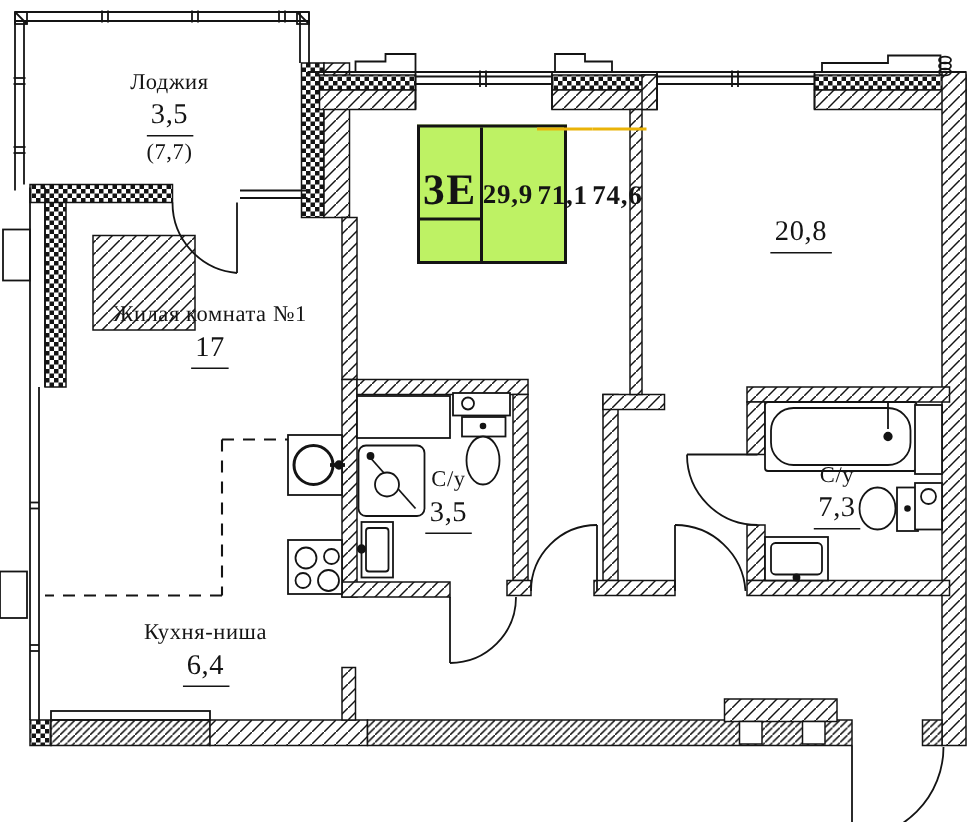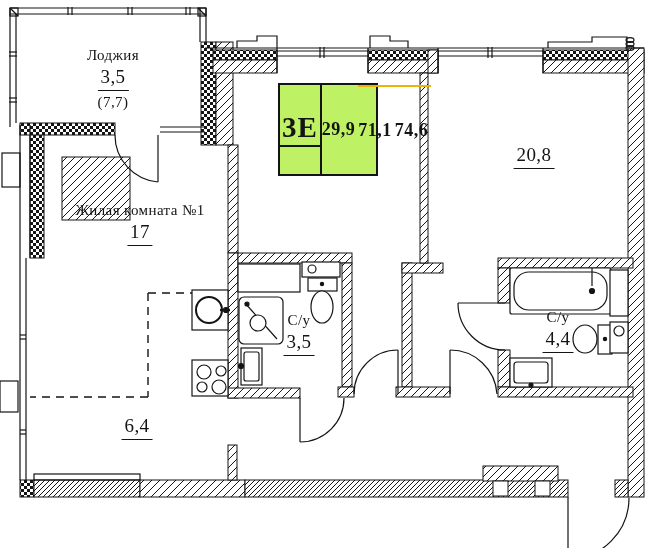--- a/index.html
+++ b/index.html
@@ -275,24 +275,25 @@
     <span class="rarea">20,8</span>
   </div>
 
   <div class="plan-label" style="left:299px;top:311px">
     <span class="rname">С/у</span>
     <span class="rarea">3,5</span>
   </div>
 
   <div class="plan-label" style="left:558px;top:308px">
     <span class="rname">С/у</span>
-    <span class="rarea">4,4</span>
+    <span class="rarea">7,3</span>
   </div>
 
   <div class="plan-label" style="left:137px;top:413px">
+    <span class="rname">Кухня-ниша</span>
     <span class="rarea">6,4</span>
   </div>
 
 
   <div id="titleblock">
     <div class="cellL">
       <span class="unit">3Е</span>
     </div>
     <div class="cellR">
       <div class="arow">29,9</div>

